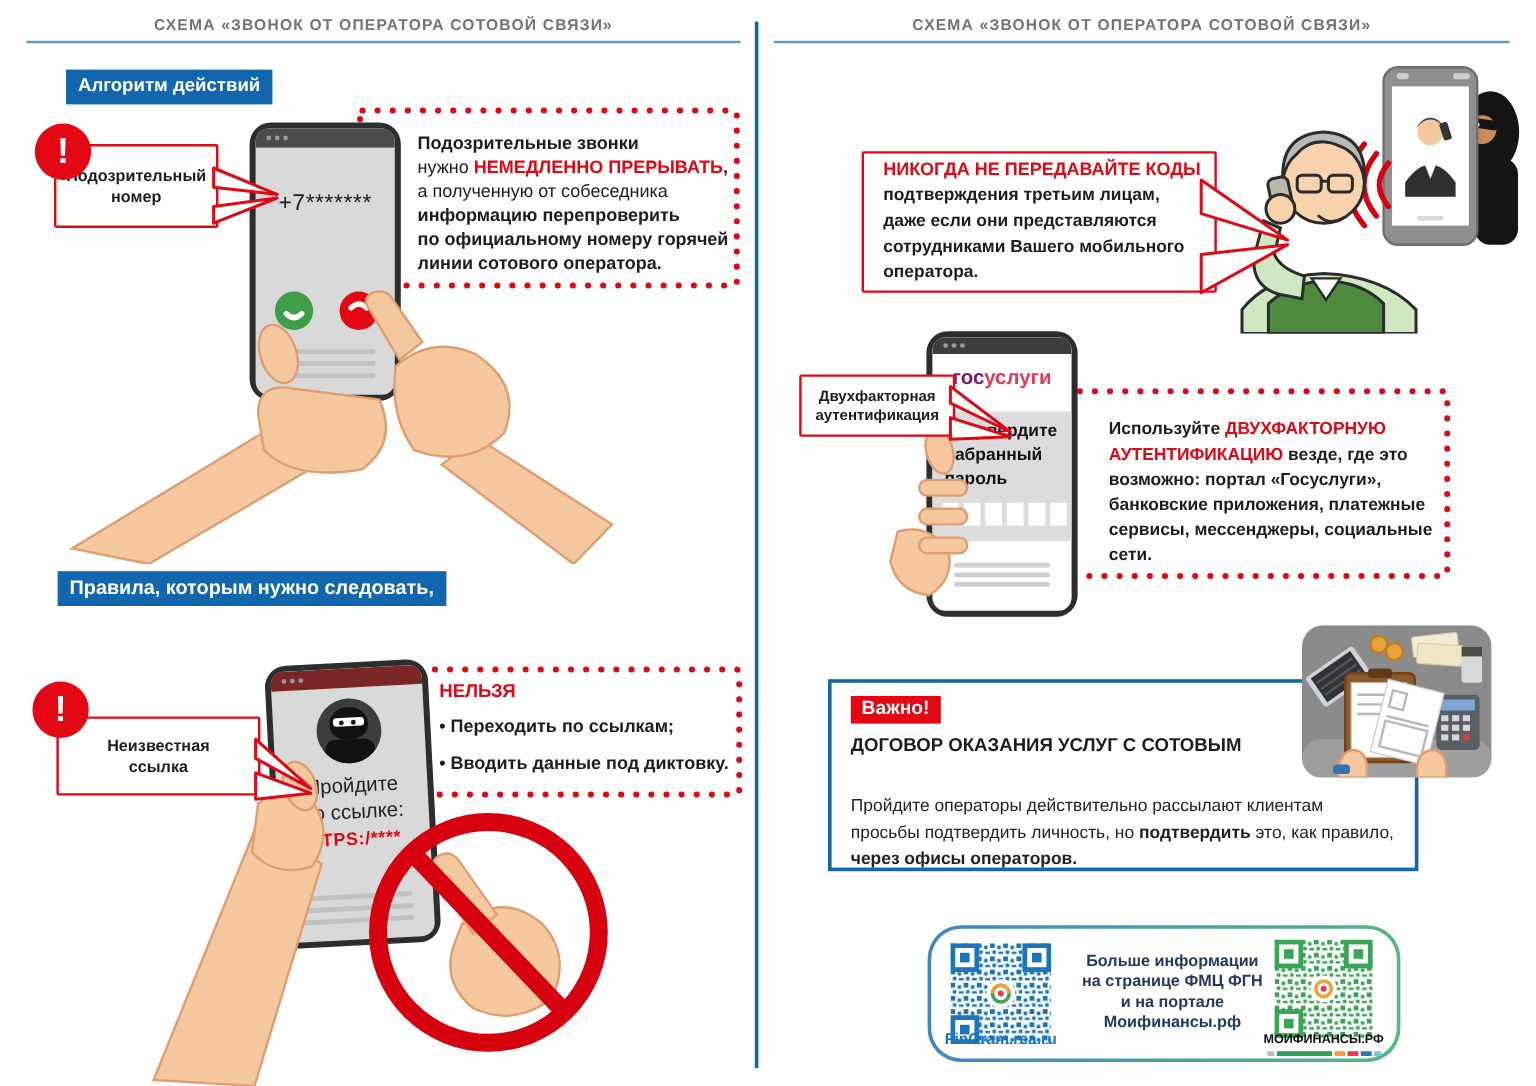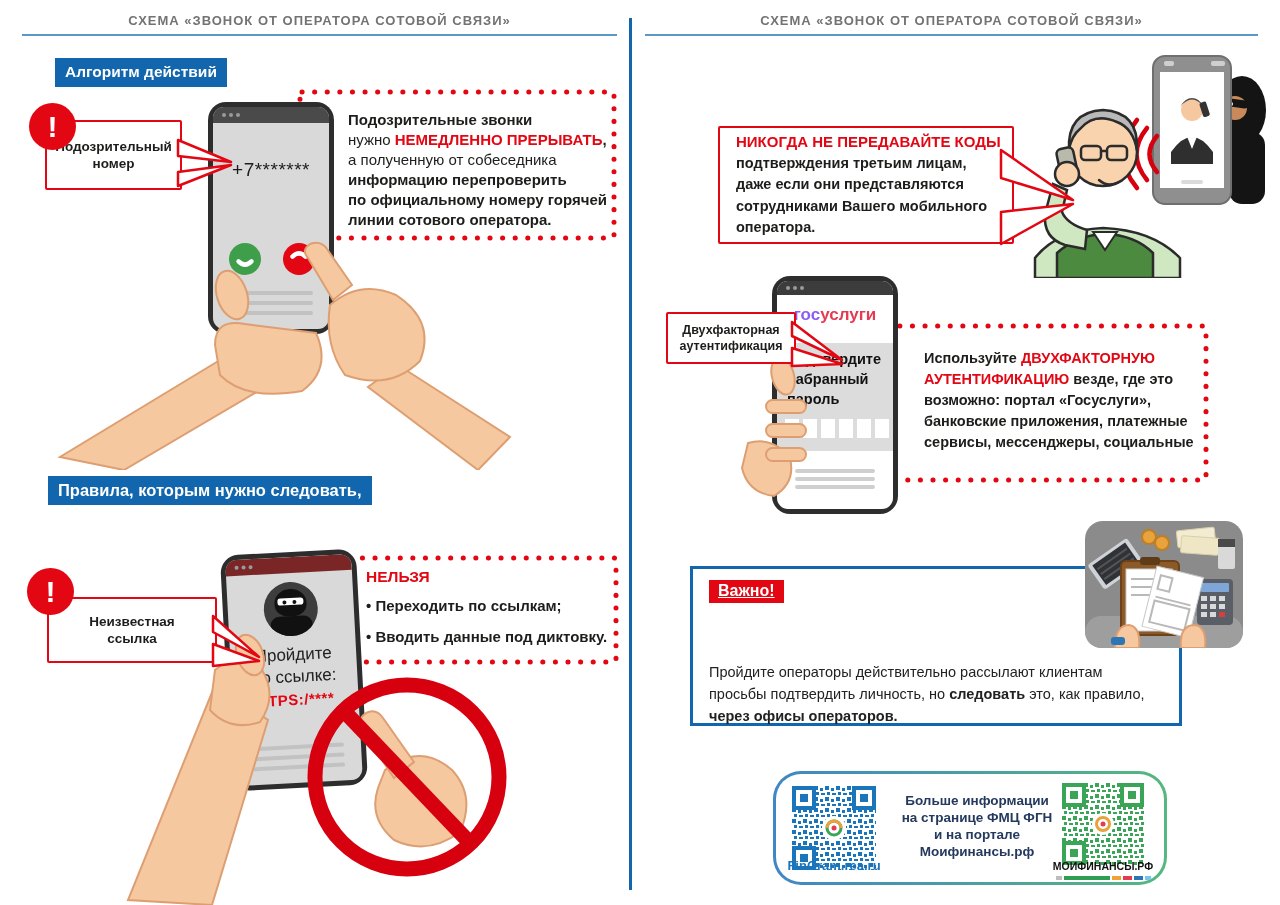--- a/index.html
+++ b/index.html
@@ -35,21 +35,21 @@
            align-items:center;justify-content:center;}
   
   .dots-svg{position:absolute;z-index:1;}
   
   .tblock{position:absolute;font-size:15px;line-height:20px;z-index:2;}
   .tblock div{white-space:nowrap;}
   
   .impbox{position:absolute;left:690px;top:566px;width:492px;height:160px;border:3px solid #1166ad;
           background:#fff;box-sizing:border-box;z-index:1;}
   .impbadge{position:absolute;left:16px;top:11px;background:#e30613;color:#fff;font-weight:bold;
-            font-size:16px;padding:2px 9px 3px 9px;text-decoration:underline;}
+            font-size:16px;padding:2px 9px 3px 9px;}
   
   .qrbanner{position:absolute;left:773px;top:771px;width:394px;height:114px;border-radius:28px;
             background:linear-gradient(90deg,#3f87c5,#54b87f);z-index:2;}
   .qrinner{position:absolute;left:3px;top:3px;right:3px;bottom:3px;border-radius:25px;background:#fff;}
   .pw{width:14px;height:19px;background:#fff;}
   svg{display:block;}
 </style>
 </head>
 <body>
 
@@ -249,31 +249,32 @@
   <svg class="dots-svg" style="left:856px;top:322px;" width="354" height="162">
     <rect x="4" y="4" width="346" height="154" rx="2" fill="none" stroke="#e30613" stroke-width="5" stroke-dasharray="0.1 12.5" stroke-linecap="round"></rect>
   </svg>
 
   <div class="tblock" style="left:924px;top:348px;width:280px;font-size:14.5px;line-height:21px;">
     <div><span class="bold">Используйте </span><span class="bold red">ДВУХФАКТОРНУЮ</span></div>
     <div><span class="bold red">АУТЕНТИФИКАЦИЮ</span><span class="bold">  везде, где это</span></div>
     <div><span class="bold">возможно: портал «Госуслуги»,</span></div>
     <div><span class="bold">банковские приложения, платежные</span></div>
     <div><span class="bold">сервисы, мессенджеры, социальные</span></div>
+    <div><span class="bold">сети.</span></div>
   </div>
 
   <div class="phone" style="left:772px;top:276px;width:126px;height:238px;">
     <div class="screen" style="background:#fff;">
       <div class="sbar" style="height:14px;background:#3c3c3c;">
           <i></i>
           <i></i>
           <i></i>
         </div>
       <div class="abs bold" style="top:24px;width:100%;text-align:center;font-size:17px;">
-        <span style="color:#8b5cf6;">гос</span><span style="color:#e43a52;">услуги</span>
+        <span style="color:#701a75;">гос</span><span style="color:#e43a52;">услуги</span>
       </div>
       <div class="abs" style="left:0;top:62px;width:100%;height:108px;background:#dcdcdc;">
         <div class="abs bold" style="left:10px;top:8px;font-size:14.5px;color:#111;">Подтвердите</div>
         <div class="abs bold" style="left:10px;top:28px;font-size:14.5px;color:#111;">набранный</div>
         <div class="abs bold" style="left:10px;top:48px;font-size:14.5px;color:#111;">пароль</div>
         <div class="abs" style="left:8px;top:76px;display:flex;gap:4px;">
           <div class="pw"></div>
             <div class="pw"></div>
             <div class="pw"></div>
             <div class="pw"></div>
@@ -293,24 +294,25 @@
       <rect x="28" y="52" width="40" height="13" rx="6.5"></rect>
       <rect x="28" y="76" width="40" height="13" rx="6.5"></rect>
       <rect x="28" y="100" width="40" height="13" rx="6.5"></rect>
       <ellipse cx="45" cy="28" rx="11" ry="19" transform="rotate(-15 45 28)"></ellipse>
     </g>
   </svg>
 
   <div class="impbox">
     <div class="impbadge">Важно!</div>
     <div class="abs bold" style="left:16px;top:42px;font-size:15.5px;line-height:22px;">
+      <div>ДОГОВОР ОКАЗАНИЯ УСЛУГ С СОТОВЫМ</div>
     </div>
     <div class="abs" style="left:16px;top:92px;font-size:14.5px;line-height:22px;color:#222;">
       <div>Пройдите операторы действительно рассылают клиентам</div>
-      <div><span>просьбы подтвердить личность, но </span><span class="bold">следовать</span><span> это, как правило,</span></div>
+      <div><span>просьбы подтвердить личность, но </span><span class="bold">подтвердить</span><span> это, как правило,</span></div>
       <div class="bold">через офисы операторов.</div>
     </div>
   </div>
 
   <svg class="abs" style="left:1085px;top:521px;z-index:2;" width="158" height="127" viewBox="0 0 158 127">
     <rect x="0" y="0" width="158" height="127" rx="18" fill="#8b8b8b"></rect>
     <rect x="0" y="95" width="158" height="32" rx="16" fill="#9e9e9e"></rect>
     <g transform="rotate(-35 30 42)">
       <rect x="6" y="28" width="48" height="30" rx="3" fill="#cfd2d6"></rect>
       <rect x="10" y="31" width="40" height="24" fill="#2f3237"></rect>

